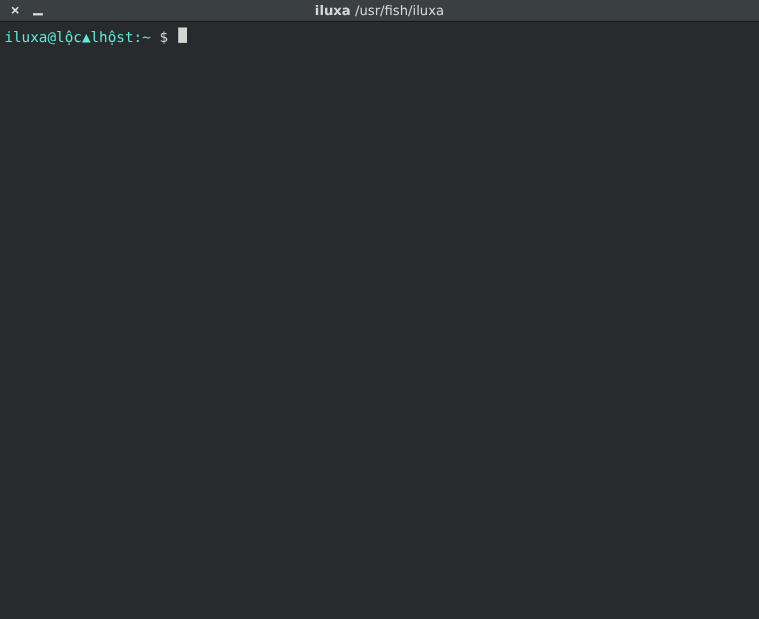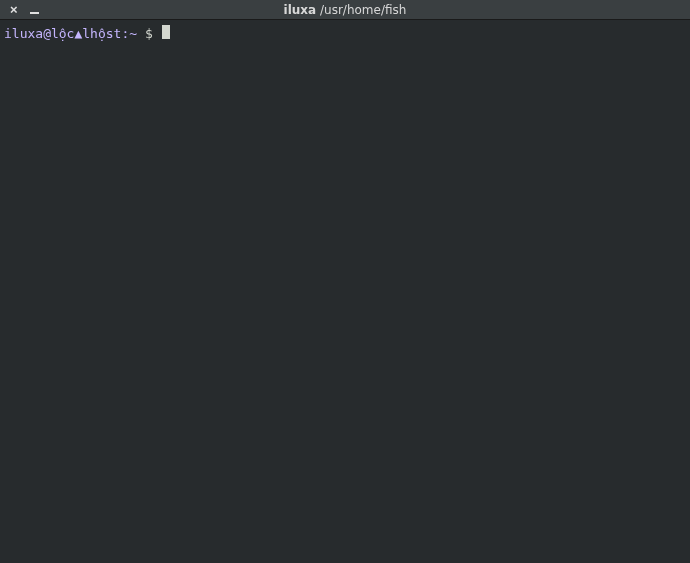--- a/index.html
+++ b/index.html
@@ -75,21 +75,21 @@
       line-height: 16px;
       color: #d3d7cf;
       font-family: "DejaVu Sans Mono", "Liberation Mono", monospace;
     }
     .prompt-line {
       display: flex;
       align-items: baseline;
       white-space: pre;
     }
     .prompt-userhost {
-      color: #c4b5fd;
+      color: #5eead4;
     }
     .prompt-symbol {
       color: #d3d7cf;
     }
     .cursor-block {
       display: inline-block;
       width: 8px;
       height: 14px;
       background: #d3d7cf;
       vertical-align: text-bottom;
@@ -102,21 +102,21 @@
 <body>
 
 <div class="titlebar">
   <div class="titlebar-buttons">
     <span class="close-btn">×</span>
     <span class="minimize-btn"></span>
   </div>
   <div class="title-text">
     <span class="bold">iluxa</span>
     <span>  </span>
-    <span>/usr/home/fish</span>
+    <span>/usr/fish/iluxa</span>
   </div>
 </div>
 
 <div class="terminal-area">
   <div class="prompt-line">
     <span class="prompt-userhost">iluxa@lộc▲lhộst:~</span>
     <span class="prompt-symbol"> $ </span>
     <span></span>
     <span class="cursor-block"></span>
   </div>

